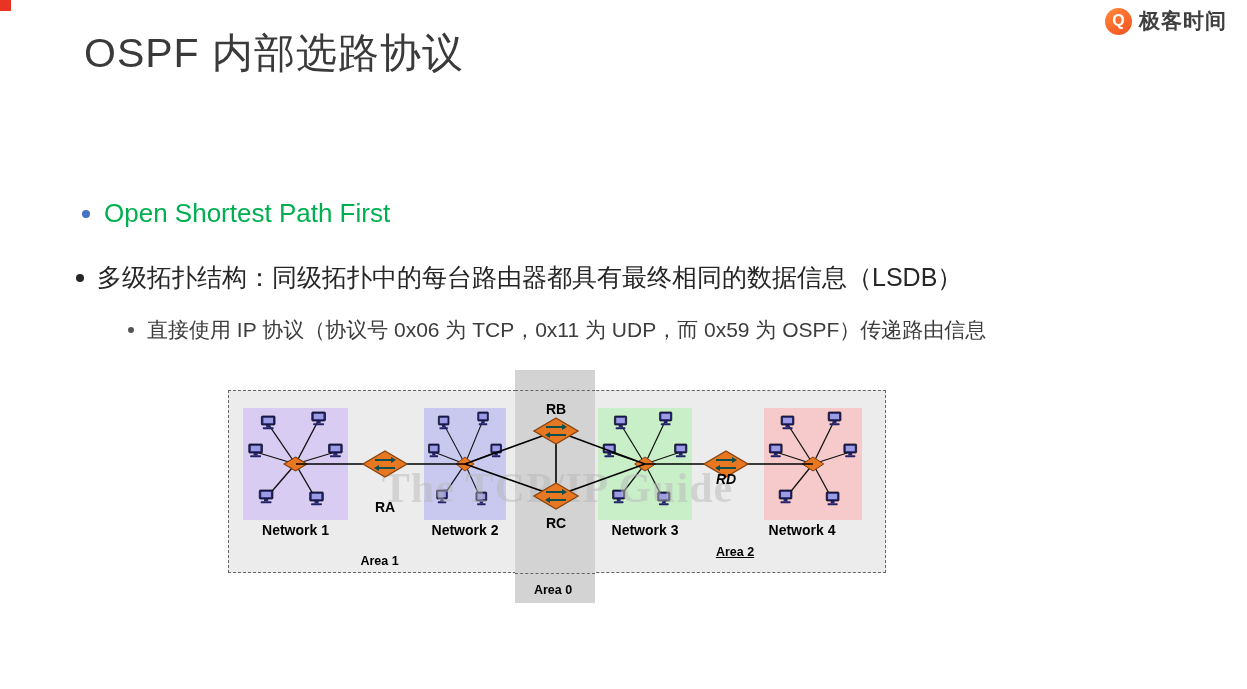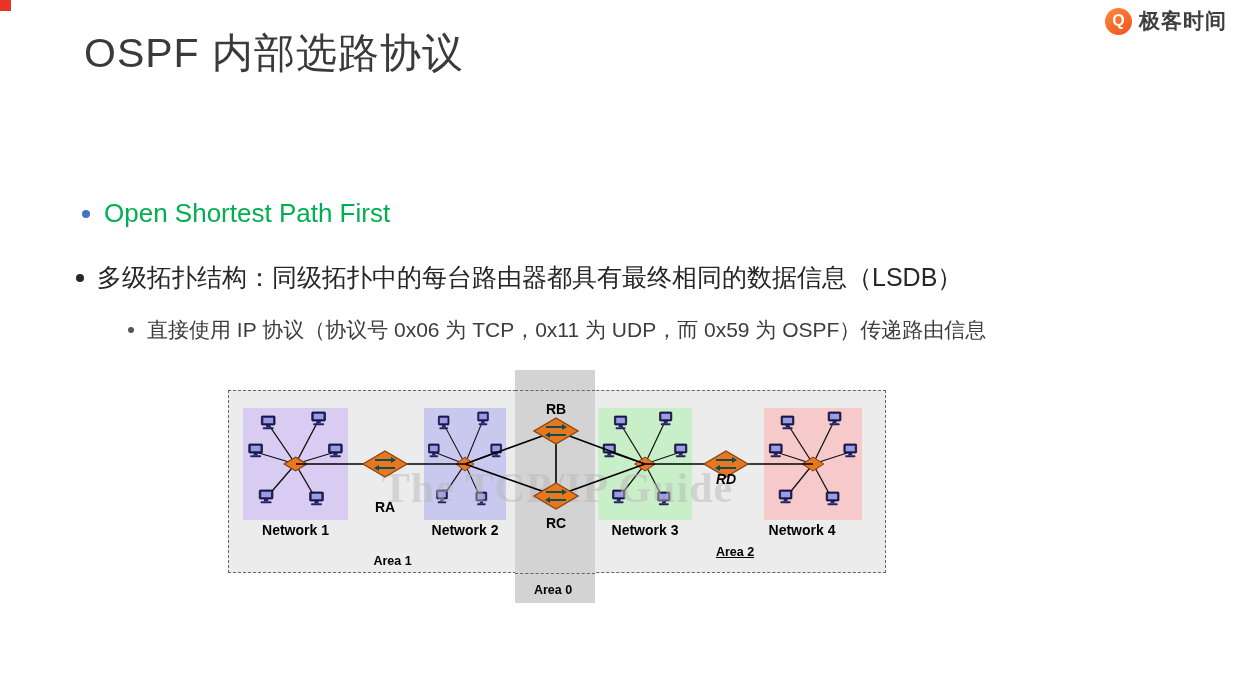--- a/index.html
+++ b/index.html
@@ -64,21 +64,21 @@
   .dlabel { position:absolute; font-weight:bold; font-size:14px; color:#000; text-align:center; z-index:7; white-space:nowrap; }
   .area-label { font-size:12.5px; }
   .lbl-net1 { left:18px;  top:152px; width:105px; }
   .lbl-net2 { left:199px; top:152px; width:82px; }
   .lbl-net3 { left:373px; top:152px; width:94px; }
   .lbl-net4 { left:528px; top:152px; width:98px; }
   .lbl-ra { left:137px; top:113px; width:46px;margin-top:16px; }
   .lbl-rb { left:308px; top:31px;  width:46px; }
   .lbl-rc { left:308px; top:145px; width:46px; }
   .lbl-rd { left:478px; top:101px; width:46px;font-style:italic; }
-  .lbl-area1 { left:15px;   top:184px; width:305px; }
+  .lbl-area1 { left:2px;   top:184px; width:305px; }
   .lbl-area2 { left:370px; top:175px; width:280px;text-decoration:underline; }
   .lbl-area0 { left:290px; top:213px; width:76px; }
 </style>
 </head>
 <body>
 
 <svg width="0" height="0" style="position:absolute" aria-hidden="true">
   <defs>
     <g id="pc">
       <rect x="-6.5" y="-8" width="13" height="9" rx="1" fill="#23236a" stroke="#000" stroke-width="0.7"></rect>

